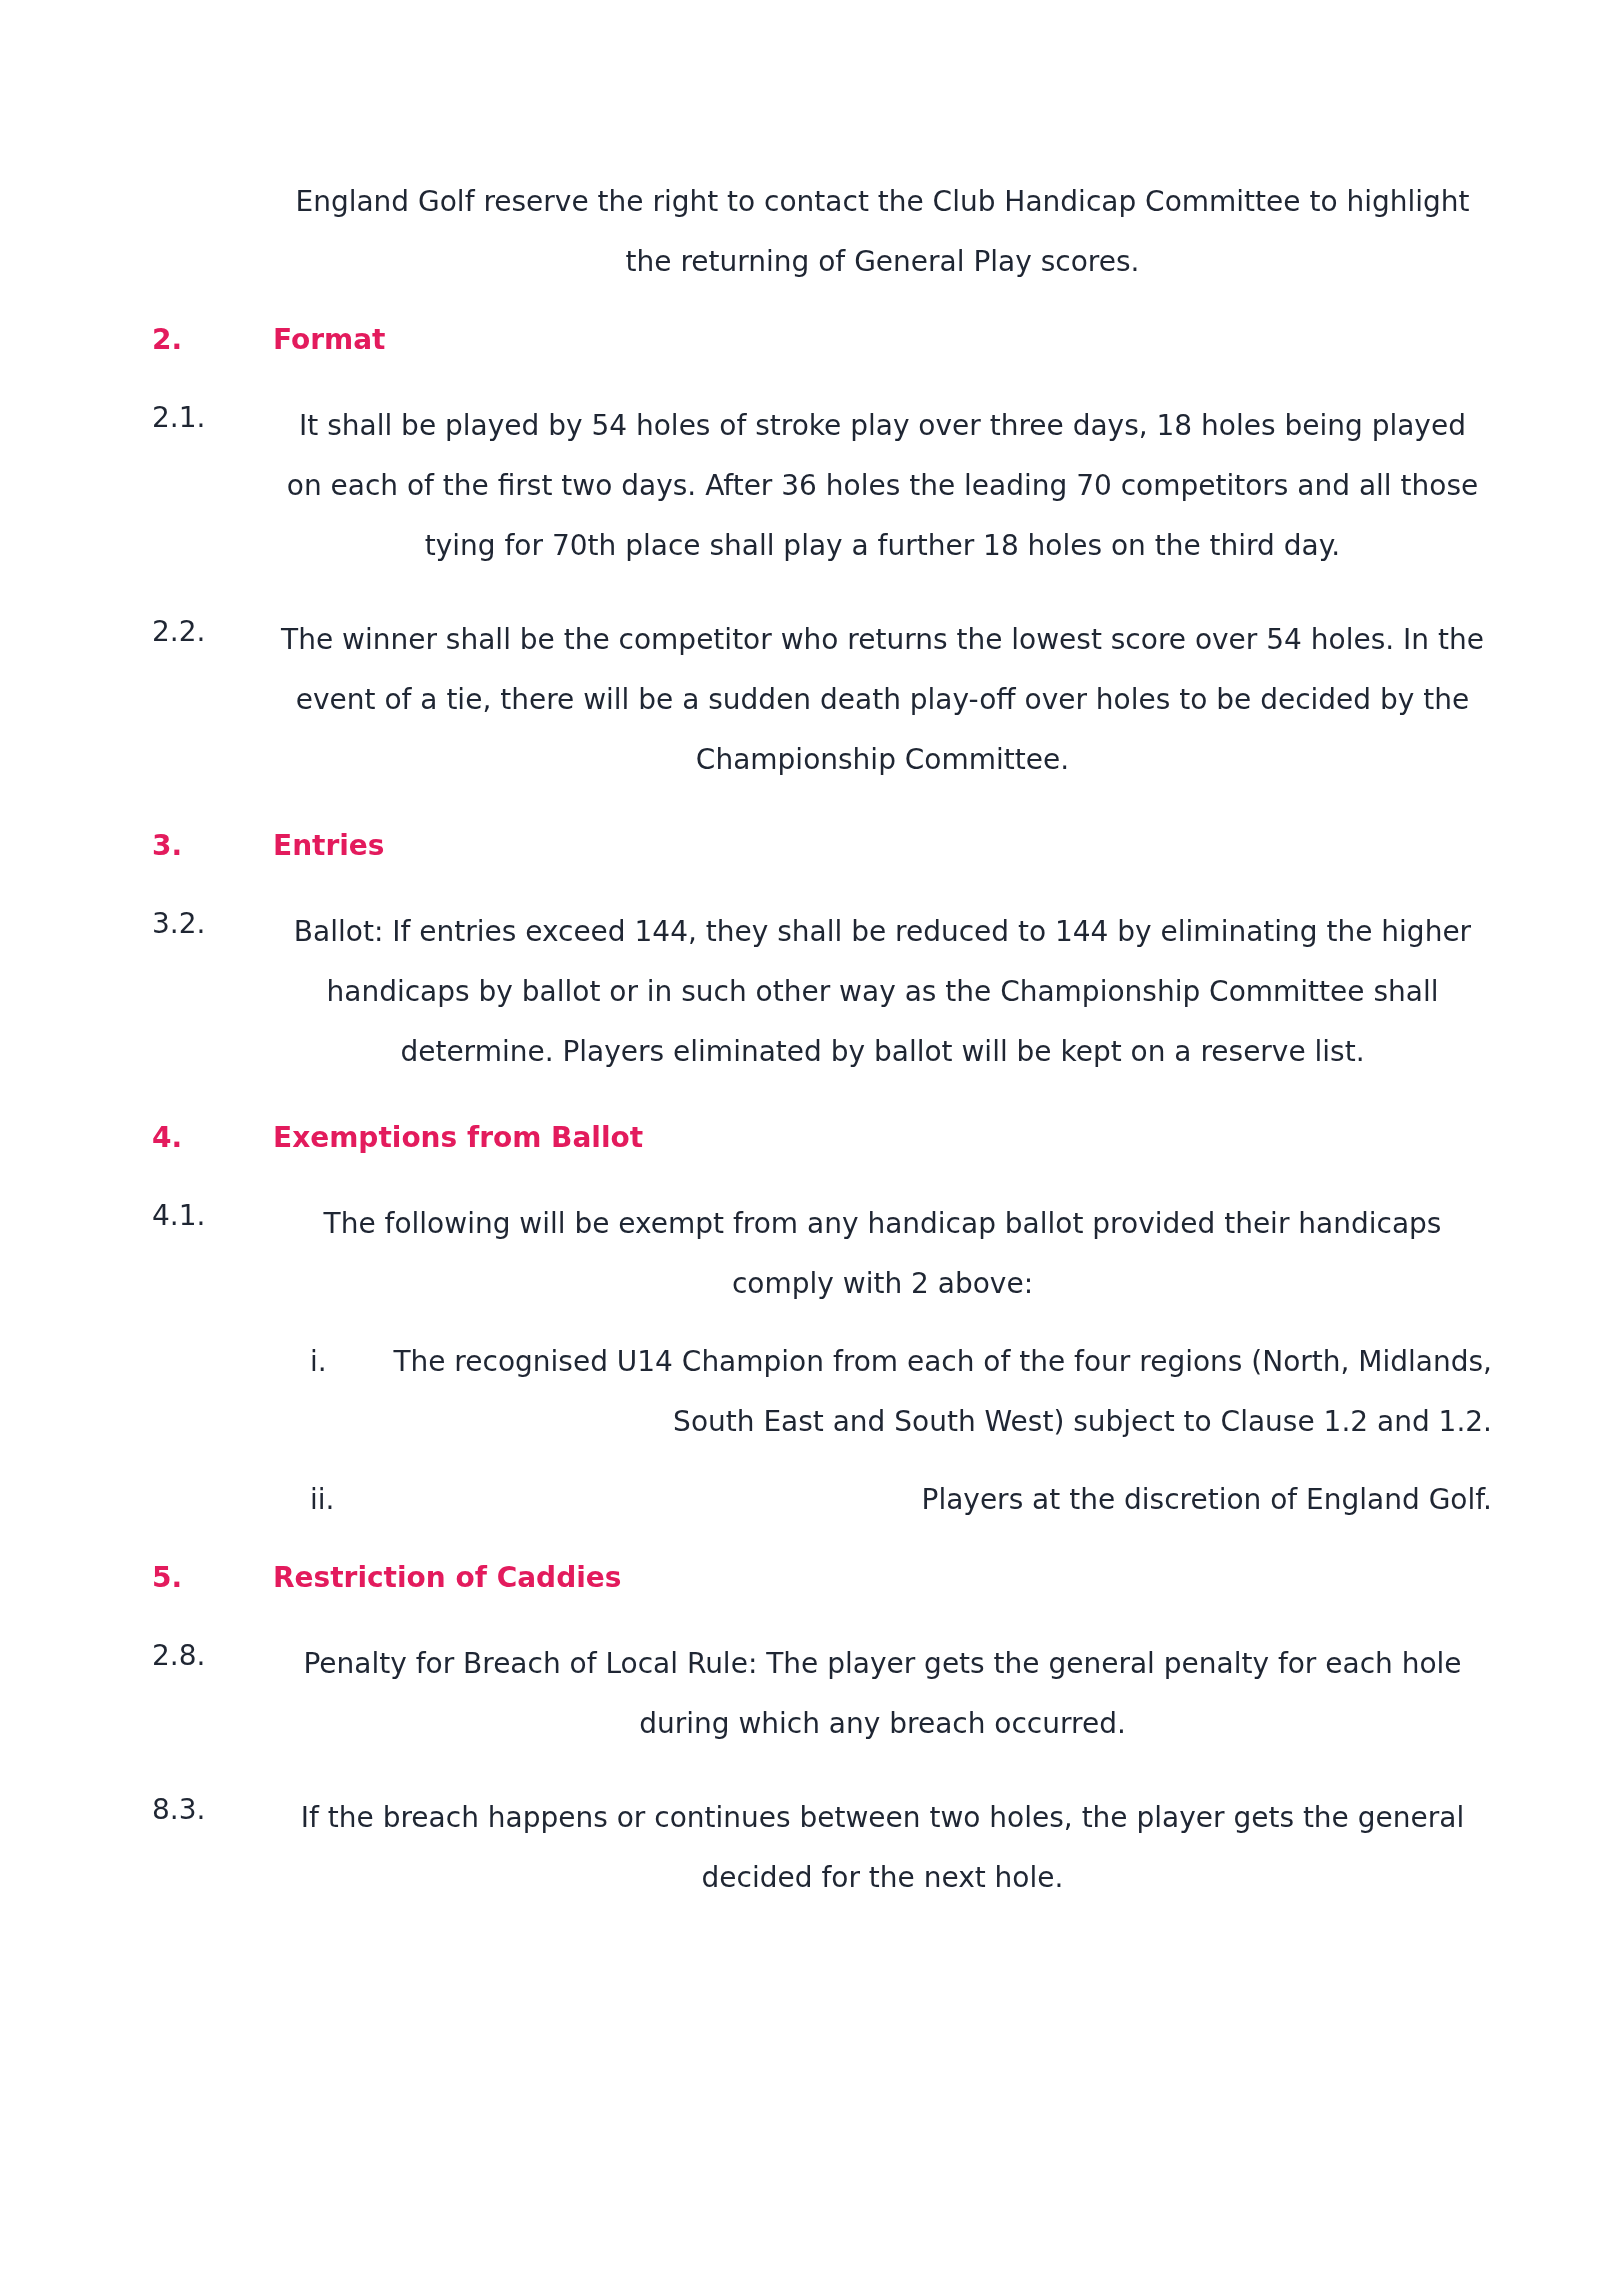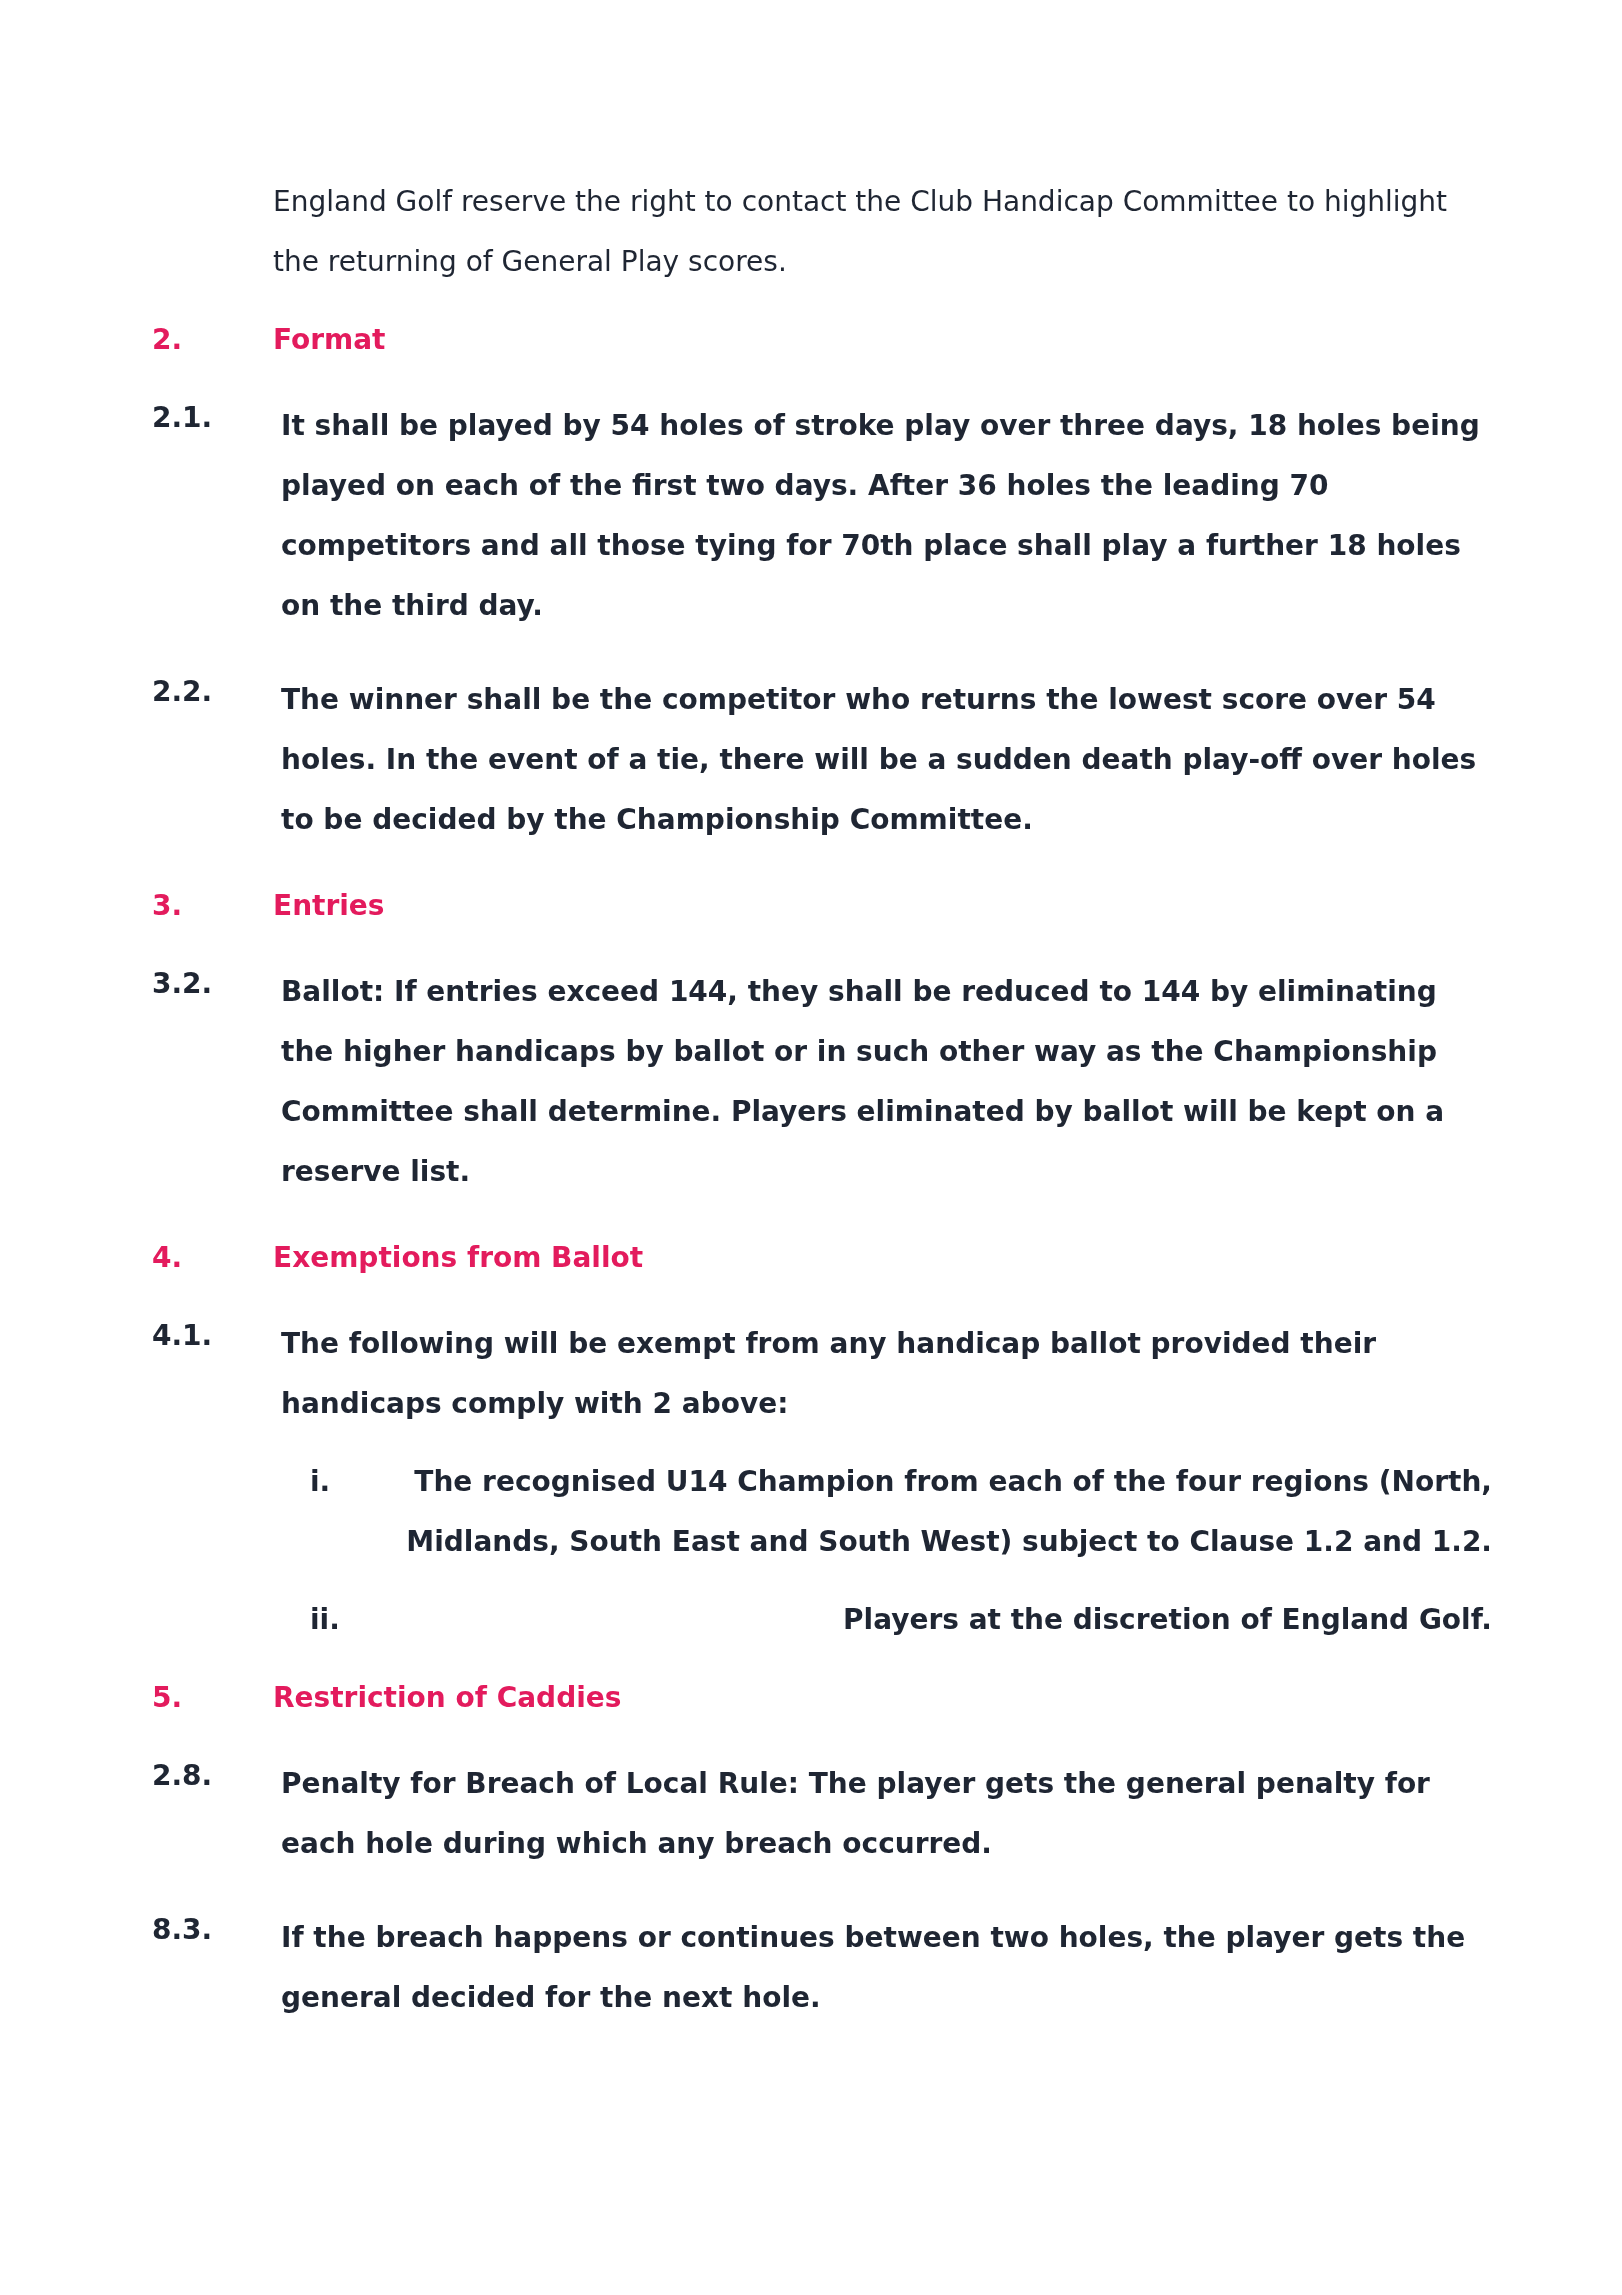--- a/index.html
+++ b/index.html
@@ -20,42 +20,41 @@
     font-size: 28px;
     line-height: 60px;
   }
   .intro {
     margin: 0 0 18px 121px;
   }
   .row {
     display: flex;
     align-items: flex-start;
     margin-bottom: 18px;
-    font-weight: bold;
   }
   .num {
     flex: 0 0 121px;
   }
   .txt {
     flex: 1;
     min-width: 0;
   }
   .ctext { margin: 8px; }
   .heading {
     color: var(--accent-color, #e31b5d);
     font-weight: bold;
   }
   .subrow {
     display: flex;
     align-items: flex-start;
     margin: 18px 0 0 37px;
   }
   .marker { flex: 0 0 45px; }
   .stext { flex: 1; min-width: 0; text-align: right; }
-  p { margin: 0; }
+  p { margin: 0; text-align: center; }
 </style>
 </head>
 <body>
 
 <div class="page">
   <div class="doc">
     <p class="intro">England Golf reserve the right to contact the Club Handicap Committee to highlight the returning of General Play scores.</p>
     <div id="sections">
         <div class="row heading">
           <div class="num">2.</div>

